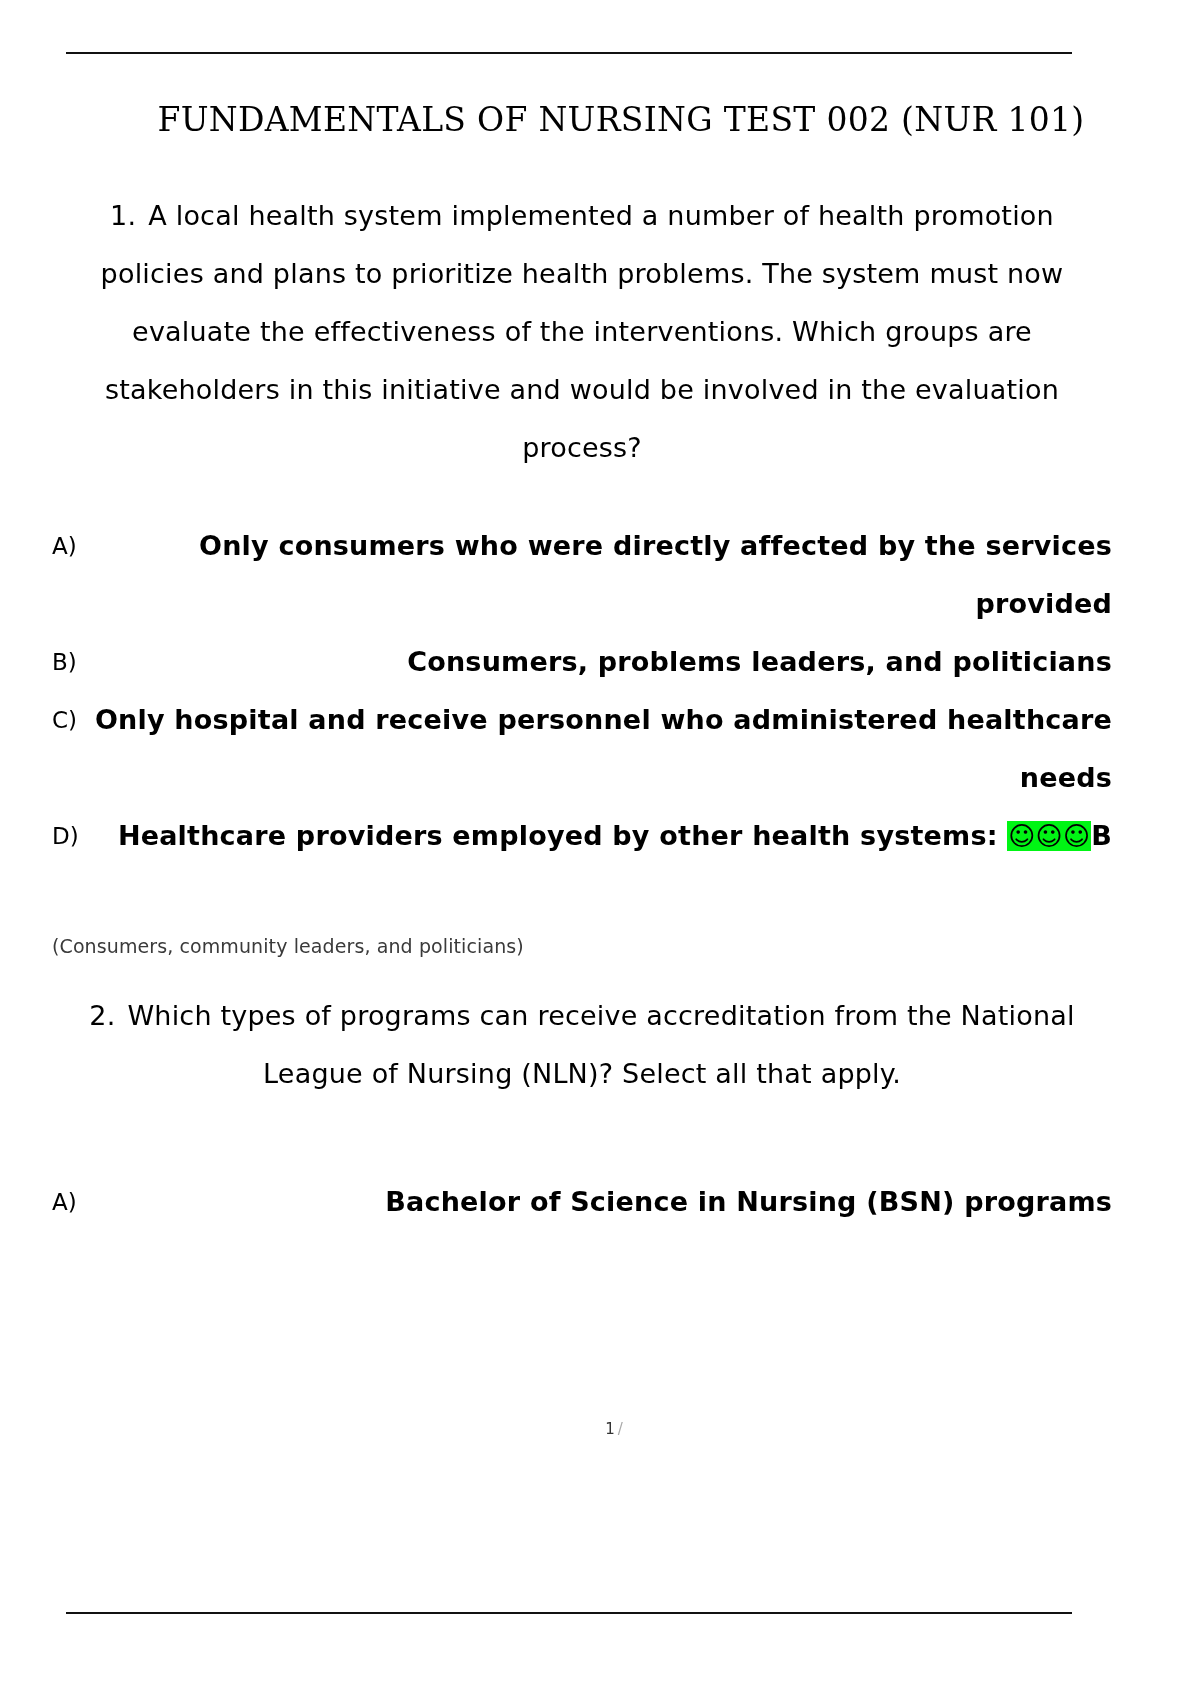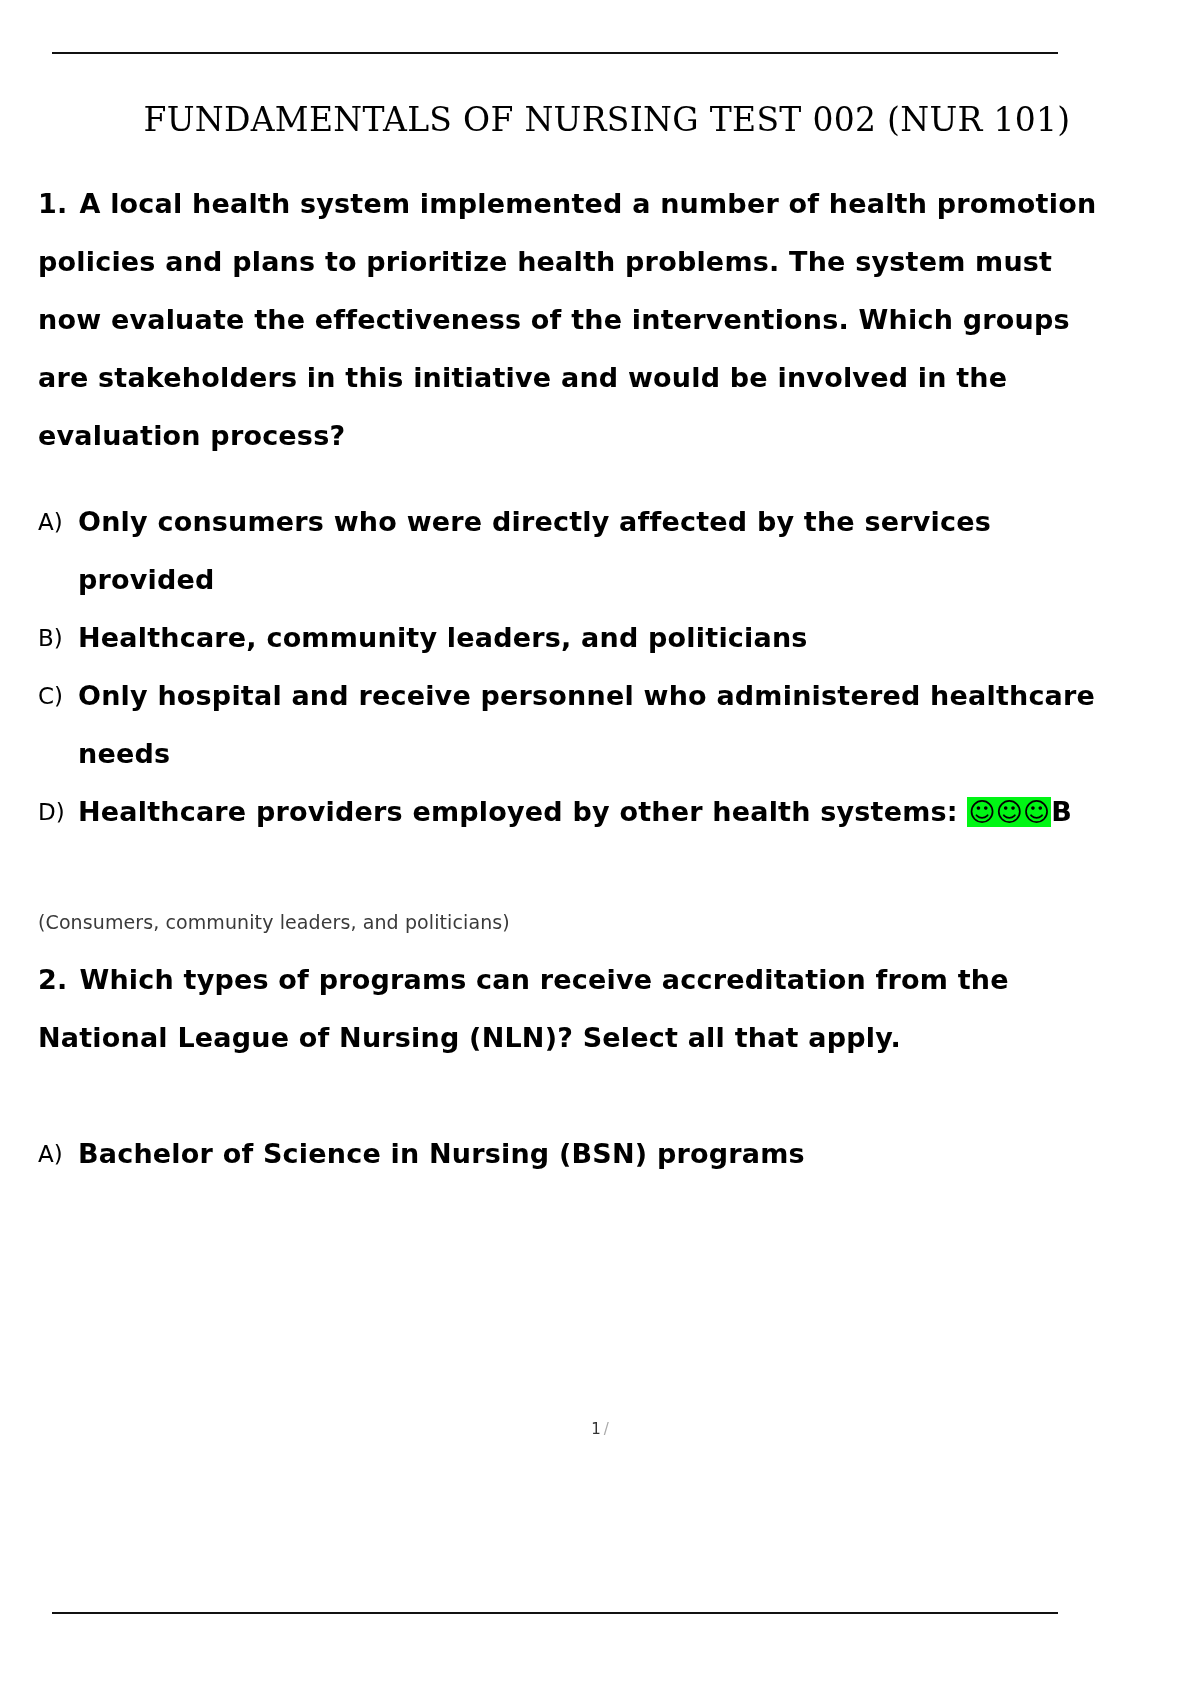--- a/index.html
+++ b/index.html
@@ -10,21 +10,21 @@
   body {
     width: 1200px;
     height: 1700px;
     font-family: "DejaVu Sans", sans-serif;
     color: #000000;
     position: relative;
     overflow: hidden;
   }
   .page {
     position: absolute;
-    left: 0;
+    left: 14px;
     top: 0;
     width: 996px;
     height: 1700px;
     box-sizing: border-box;
   }
   .rule-top {
     position: absolute;
     left: 52px;
     top: 52px;
     width: 1006px;
@@ -53,25 +53,26 @@
     color: #000;
   }
   .content {
     position: absolute;
     left: 38px;
     top: 175px;
     width: 1060px;
   }
   .q-text {
     font-size: 27px;
-    font-weight: 700;
+    font-weight: 400;
     line-height: 58px;
     letter-spacing: 0.2px;
-    margin: 0;
-    color: #000;
+    margin: 12px;
+    color: #000;
+    text-align: center;
   }
   .q-text .numlabel {
     margin-right: 12px;
   }
   .options {
     margin: 0;
     padding: 0;
     list-style: none;
   }
   .opt {
@@ -87,20 +88,21 @@
     color: #000;
     line-height: 58px;
   }
   .opt-body {
     flex: 1 1 auto;
     font-size: 27px;
     font-weight: 700;
     line-height: 58px;
     letter-spacing: 0.2px;
     color: #000;
+    text-align: right;
   }
   .gap-sm { height: 28px; }
   .gap-md { height: 52px; }
   .gap-lg { height: 58px; }
   .answer-mark {
     background: #00f514;
     font-family: "DejaVu Sans", sans-serif;
     font-weight: 700;
     font-size: 26px;
     padding: 0 1px;
@@ -147,21 +149,21 @@
 
     <div class="gap-sm"></div>
 
     <ul class="options">
       <li class="opt">
         <span class="opt-letter">A)</span>
         <span class="opt-body">Only consumers who were directly affected by the services provided</span>
       </li>
       <li class="opt">
         <span class="opt-letter">B)</span>
-        <span class="opt-body">Healthcare, community leaders, and politicians</span>
+        <span class="opt-body">Consumers, problems leaders, and politicians</span>
       </li>
       <li class="opt">
         <span class="opt-letter">C)</span>
         <span class="opt-body">Only hospital and receive personnel who administered healthcare needs</span>
       </li>
       <li class="opt">
         <span class="opt-letter">D)</span>
         <span class="opt-body">
           <span>Healthcare providers employed by other health systems:</span>
           <span class="answer-mark">☺☺☺</span><span class="answer-letter">B</span>

